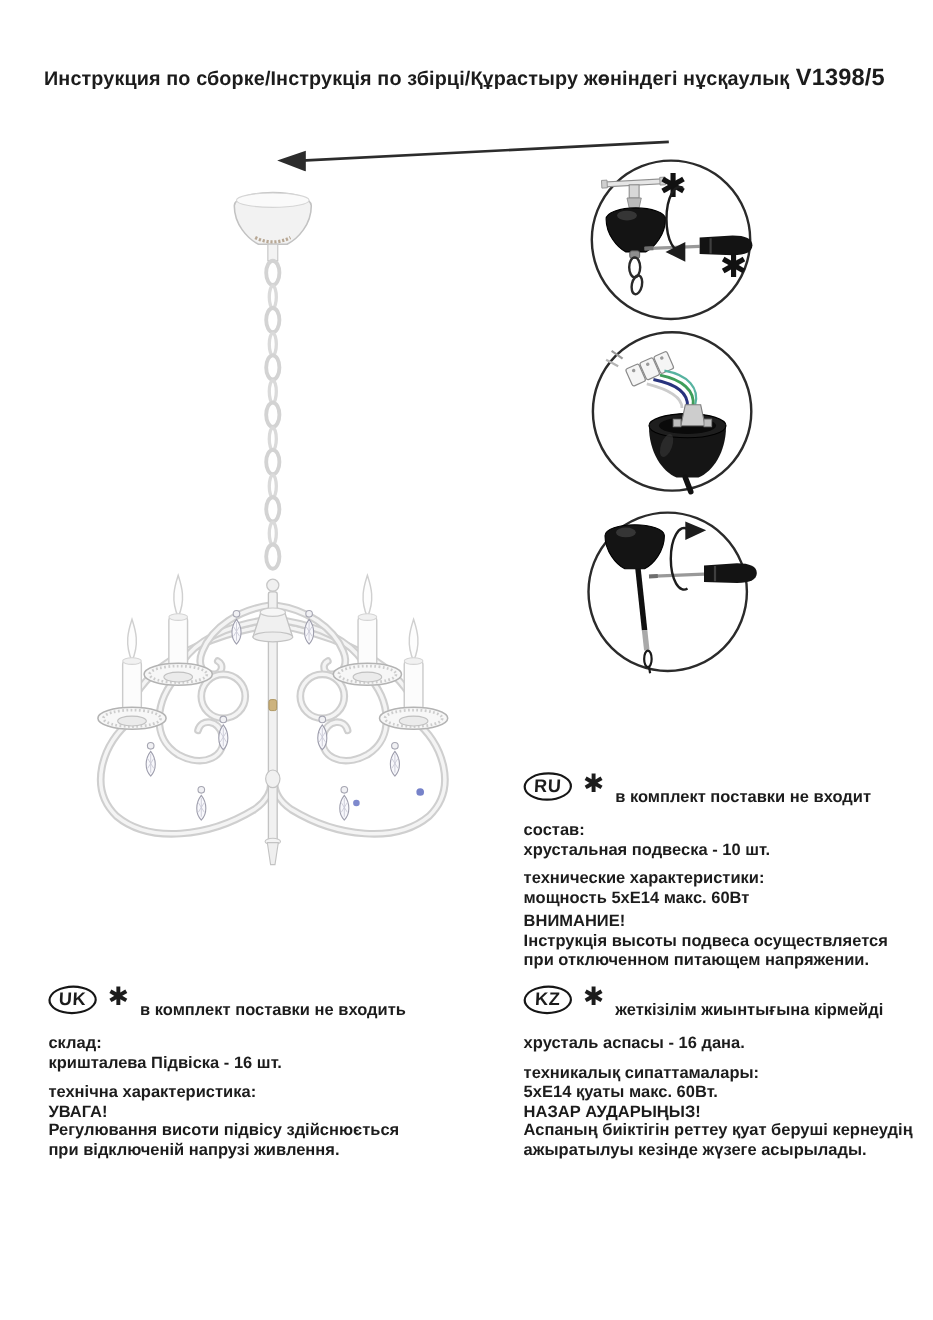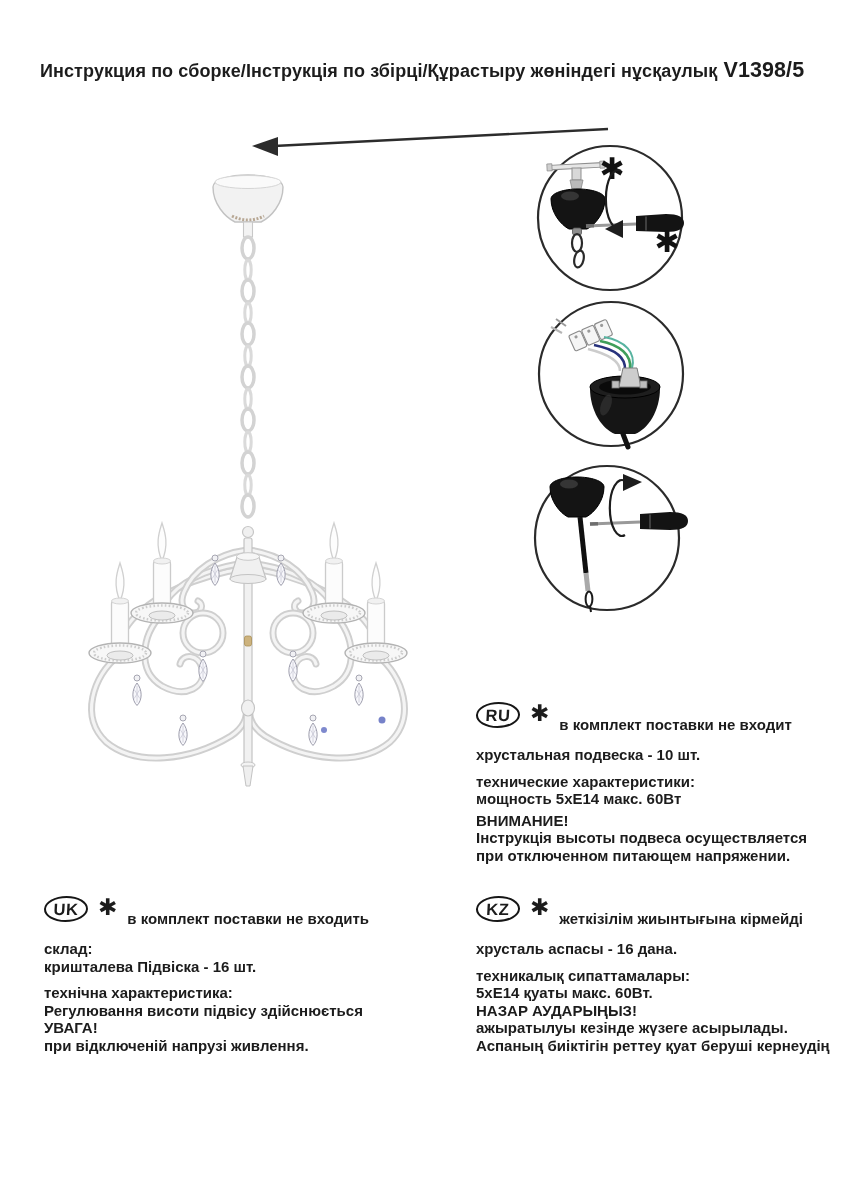--- a/index.html
+++ b/index.html
@@ -244,54 +244,55 @@
     </g>
   </svg>
 
   <section class="abs lang pos-ru">
     <div class="lang-header">
       <span class="badge">RU</span>
       <span class="ast">✱</span>
       <span class="hdr-text">в комплект поставки не входит</span>
     </div>
     <div class="lines">
+      <div class="line">состав:</div>
       <div class="line">хрустальная подвеска - 10 шт.</div>
       <div class="line gap">технические характеристики:</div>
       <div class="line">мощность 5хЕ14 макс. 60Вт</div>
       <div class="line gap-sm">ВНИМАНИЕ!</div>
       <div class="line">Інструкція высоты подвеса осуществляется</div>
       <div class="line">при отключенном питающем напряжении.</div>
     </div>
   </section>
 
   <section class="abs lang pos-uk">
     <div class="lang-header">
       <span class="badge">UK</span>
       <span class="ast">✱</span>
       <span class="hdr-text">в комплект поставки не входить</span>
     </div>
     <div class="lines">
       <div class="line">склад:</div>
       <div class="line">кришталева Підвіска - 16 шт.</div>
       <div class="line gap">технічна характеристика:</div>
+      <div class="line">УВАГА!</div>
       <div class="line">Регулювання висоти підвісу здійснюється</div>
-      <div class="line">УВАГА!</div>
       <div class="line">при відключеній напрузі живлення.</div>
     </div>
   </section>
 
   <section class="abs lang pos-kz">
     <div class="lang-header">
       <span class="badge">KZ</span>
       <span class="ast">✱</span>
       <span class="hdr-text">жеткізілім жиынтығына кірмейді</span>
     </div>
     <div class="lines">
       <div class="line">хрусталь аспасы - 16 дана.</div>
       <div class="line gap">техникалық сипаттамалары:</div>
       <div class="line">5хЕ14 қуаты макс. 60Вт.</div>
       <div class="line">НАЗАР АУДАРЫҢЫЗ!</div>
+      <div class="line">Аспаның биіктігін реттеу қуат беруші кернеудің</div>
       <div class="line">ажыратылуы кезінде жүзеге асырылады.</div>
-      <div class="line">Аспаның биіктігін реттеу қуат беруші кернеудің</div>
     </div>
   </section>
 
 </div>
 
 </body></html>

